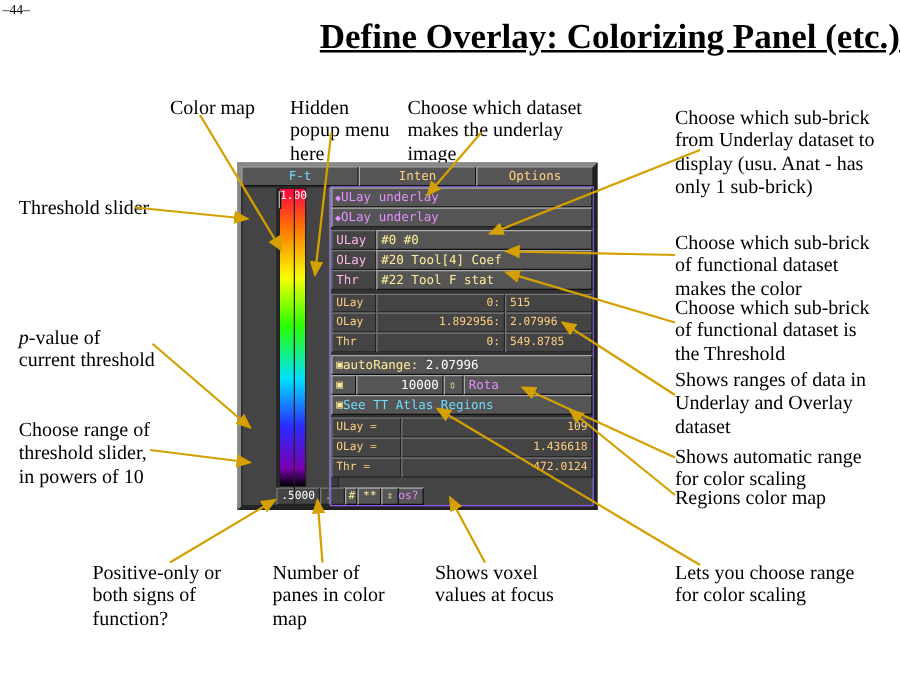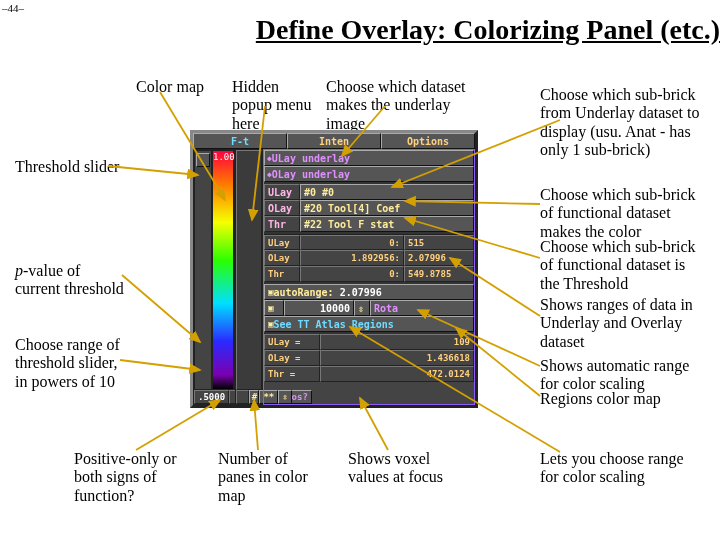--- a/index.html
+++ b/index.html
@@ -4,33 +4,33 @@
 <style>
   * { box-sizing: border-box; margin: 0; padding: 0; }
   body { width: 720px; height: 540px; background: #fff; font-family: "Times New Roman", serif; position: relative; overflow: hidden; }
   .page-num { position: absolute; top: 2px; left: 2px; font-size: 11px; }
   .title { text-align: right; font-size: 28px; text-decoration: underline; margin-top: 14px; }
   .labels .lab { position: absolute; font-size: 16px; line-height: 1.15; }
   .labels .em { font-style: italic; }
 
   .panel { position: absolute; left: 190px; top: 130px; width: 288px; height: 278px; background: #444; border: 3px solid; border-top-color:#888; border-left-color:#888; border-right-color:#222; border-bottom-color:#222; font-family: "DejaVu Sans Mono", Menlo, Consolas, monospace; font-size: 10px; color:#ffec9a; }
   .row { display: flex; align-items: stretch; }
-  .cell { border: 1px solid; border-top-color:#777; border-left-color:#777; border-right-color:#222; border-bottom-color:#222; background:#444; padding: 1px 3px; white-space: nowrap; display: flex; align-items:center;font-weight:bold; }
+  .cell { border: 1px solid; border-top-color:#777; border-left-color:#777; border-right-color:#222; border-bottom-color:#222; background:#444; padding: 1px 3px; white-space: nowrap; display: flex; align-items:center; }
   .btn { border-top-color:#aaa; border-left-color:#aaa; border-right-color:#111; border-bottom-color:#111; background:#555; cursor:pointer; }
   .blue { color:#6fdcff; }
   .pink { color:#ffb6e6; }
   .mag { color:#e08fff; }
   .o { color:#ffd080; }
   .white { color:#fff; }
   .grow { flex:1 1 auto; overflow:hidden; text-overflow:clip; }
 
   .topbar .cell { flex:1; justify-content:center; height:16px; }
 
   .colrow { height: calc(100% - 16px); }
-  .leftcol { display:flex; flex-direction:column; border:1px solid #222; }
+  .leftcol { display:flex; flex-direction:column; border:1px solid #222;padding-left:27px; }
   .slider { width:18px; flex:1; background:#444; border:1px solid #222; position:relative; }
   .slider .grip { position:absolute; left:1px; right:1px; height:14px; background:#555; border:1px solid; border-top-color:#aaa; border-left-color:#aaa; border-right-color:#111; border-bottom-color:#111; }
   .gradient { width:22px; flex:1; border:1px solid #222; background:linear-gradient(to bottom, #ff0040 0%, #ff7a00 14%, #f7ff00 30%, #2aff00 46%, #00e0ff 64%, #2a2aff 80%, #7a00b0 94%, #000 100%); text-align:center; }
   .gradient .top { font-size:9px; color:#fff; }
   .leftcol .bot-controls { display:flex; }
   .mini { height:14px; font-size:9px; justify-content:center; }
 
   .right { flex:1; display:flex; flex-direction:column; border:1px solid #8b5cf6; }
   .right .row { min-height:16px; }
   .sel { padding-left:2px; }

